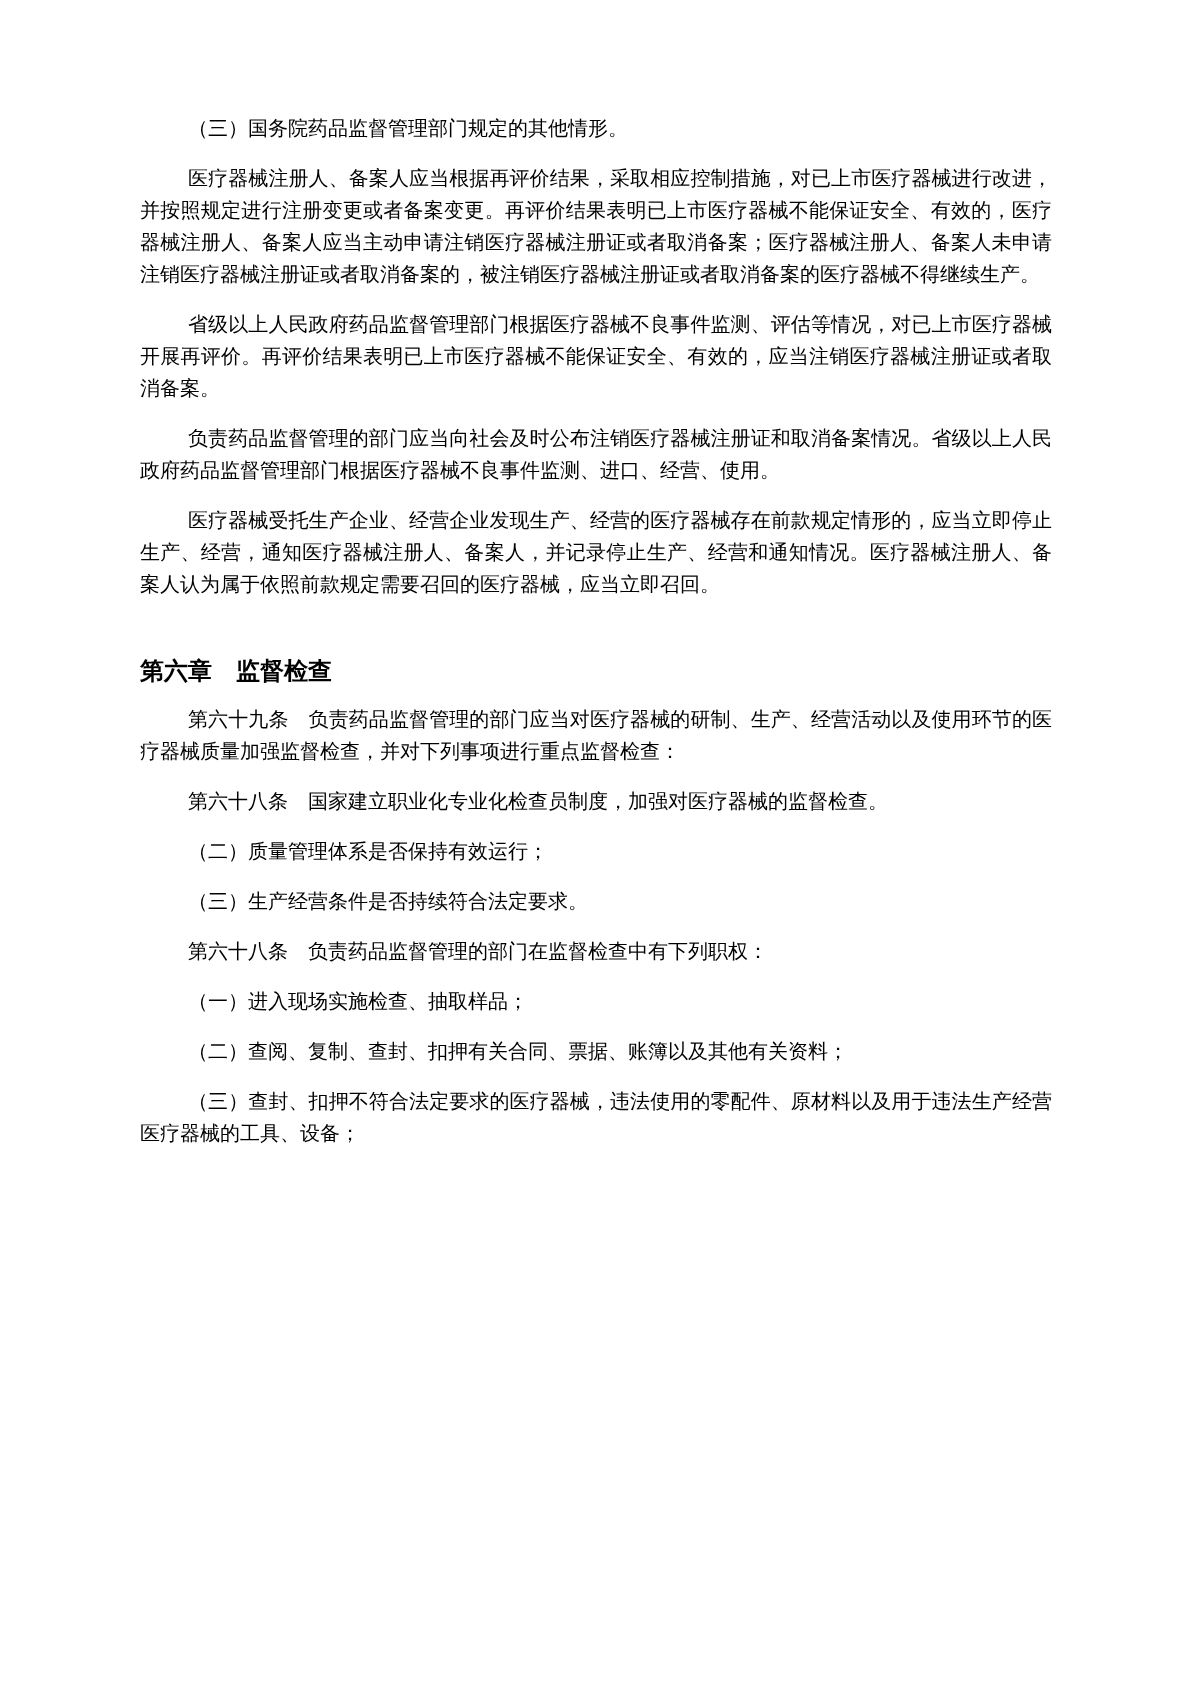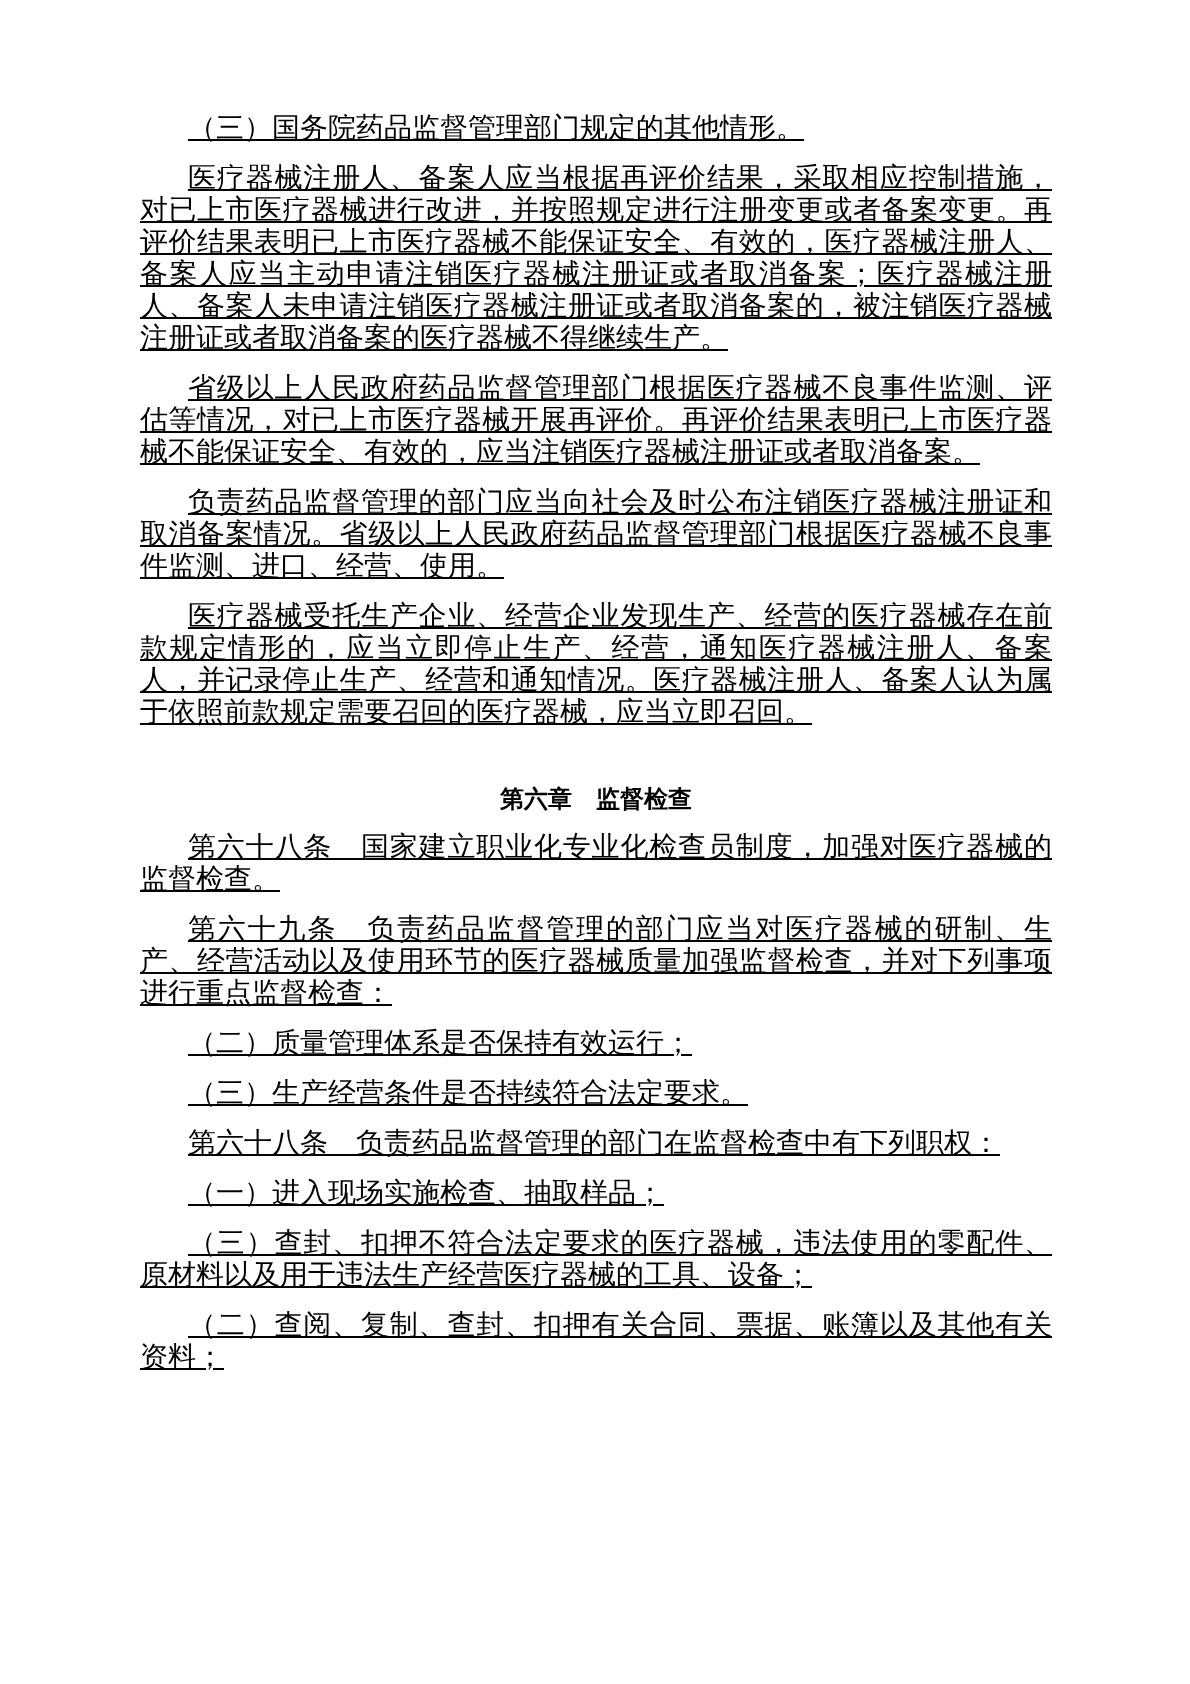--- a/index.html
+++ b/index.html
@@ -12,50 +12,49 @@
     font-family: "Liberation Serif", "DejaVu Serif", serif;
     color: #000000;
   }
   .page-content {
     position: absolute;
     left: 140px;
     top: 112px;
     width: 912px;
   }
   p.para {
-    font-size: 28px;
+    font-size: 20px;
     line-height: 32px;
     text-align: justify;
     text-justify: inter-ideograph;
     text-indent: 48px;
     margin: 0 0 18px 0;
     letter-spacing: 0;
-    text-decoration: underline;
   }
   p.chapter-heading {
     font-size: 24px;
     line-height: 32px;
     font-weight: bold;
     font-family: "Liberation Sans", "DejaVu Sans", sans-serif;
-    text-align: center;
+    text-align: left;
     text-indent: 0;
     margin: 55px 0 16px 0;
   }
 </style>
 </head>
 <body>
 
 <div class="page-content" id="doc-content">
     <p class="para">（三）国务院药品监督管理部门规定的其他情形。</p>
     <p class="para">医疗器械注册人、备案人应当根据再评价结果，采取相应控制措施，对已上市医疗器械进行改进，并按照规定进行注册变更或者备案变更。再评价结果表明已上市医疗器械不能保证安全、有效的，医疗器械注册人、备案人应当主动申请注销医疗器械注册证或者取消备案；医疗器械注册人、备案人未申请注销医疗器械注册证或者取消备案的，被注销医疗器械注册证或者取消备案的医疗器械不得继续生产。</p>
     <p class="para">省级以上人民政府药品监督管理部门根据医疗器械不良事件监测、评估等情况，对已上市医疗器械开展再评价。再评价结果表明已上市医疗器械不能保证安全、有效的，应当注销医疗器械注册证或者取消备案。</p>
     <p class="para">负责药品监督管理的部门应当向社会及时公布注销医疗器械注册证和取消备案情况。省级以上人民政府药品监督管理部门根据医疗器械不良事件监测、进口、经营、使用。</p>
     <p class="para">医疗器械受托生产企业、经营企业发现生产、经营的医疗器械存在前款规定情形的，应当立即停止生产、经营，通知医疗器械注册人、备案人，并记录停止生产、经营和通知情况。医疗器械注册人、备案人认为属于依照前款规定需要召回的医疗器械，应当立即召回。</p>
     <p class="chapter-heading">第六章　监督检查</p>
+    <p class="para">第六十九条　负责药品监督管理的部门应当对医疗器械的研制、生产、经营活动以及使用环节的医疗器械质量加强监督检查，并对下列事项进行重点监督检查：</p>
     <p class="para">第六十八条　国家建立职业化专业化检查员制度，加强对医疗器械的监督检查。</p>
-    <p class="para">第六十九条　负责药品监督管理的部门应当对医疗器械的研制、生产、经营活动以及使用环节的医疗器械质量加强监督检查，并对下列事项进行重点监督检查：</p>
     <p class="para">（二）质量管理体系是否保持有效运行；</p>
     <p class="para">（三）生产经营条件是否持续符合法定要求。</p>
     <p class="para">第六十八条　负责药品监督管理的部门在监督检查中有下列职权：</p>
     <p class="para">（一）进入现场实施检查、抽取样品；</p>
+    <p class="para">（二）查阅、复制、查封、扣押有关合同、票据、账簿以及其他有关资料；</p>
     <p class="para">（三）查封、扣押不符合法定要求的医疗器械，违法使用的零配件、原材料以及用于违法生产经营医疗器械的工具、设备；</p>
-    <p class="para">（二）查阅、复制、查封、扣押有关合同、票据、账簿以及其他有关资料；</p>
   </div>
 
 </body></html>

